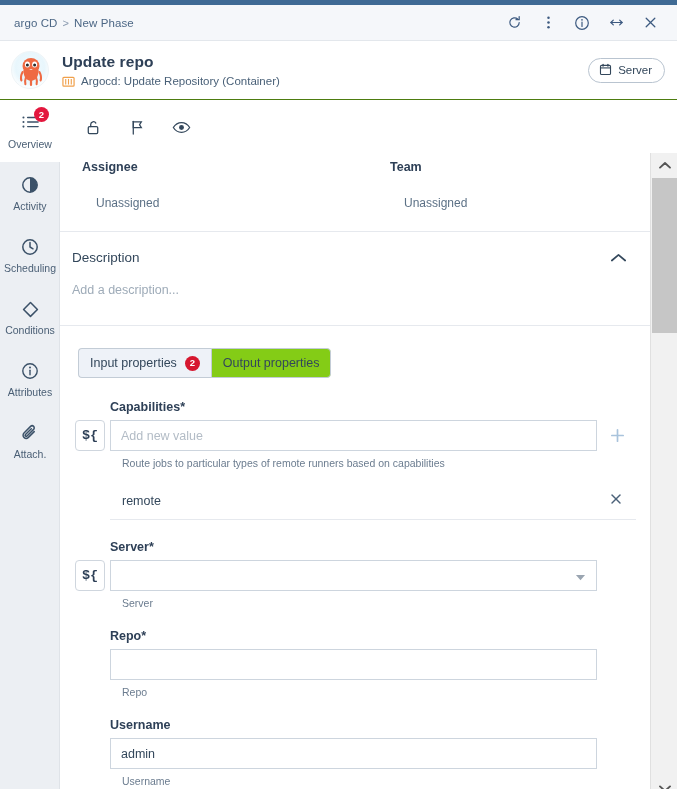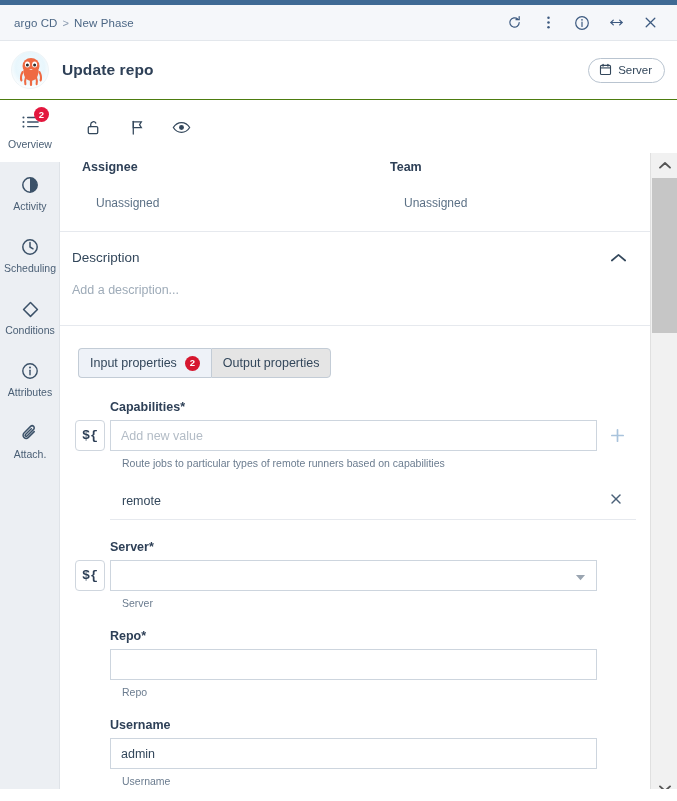--- a/index.html
+++ b/index.html
@@ -128,21 +128,21 @@
 
   .divider2 { height:1px; background:#e6e9ee; margin-top: 28px; width:590px; }
 
   
   .tabs { display:flex; margin: 22px 0 0 18px; }
   .tab {
     display:flex; align-items:center; gap:8px;
     height:30px; padding: 0 11px;
     border:1px solid #c3ccd6;
     font-size:12.5px; color:#33475b;
-    background:#e5e5e5; cursor:pointer;
+    background:#84cc16; cursor:pointer;
   }
   .tab.active { background:#eef2f8; }
   .tab:first-child { border-radius:4px 0 0 4px; border-right:none; }
   .tab:last-child { border-radius:0 4px 4px 0; }
   .tab-badge {
     min-width:15px; height:15px; padding:0 3px; border-radius:50%;
     background:#d6172f; color:#fff; font-size:9.5px; font-weight:bold;
     display:flex; align-items:center; justify-content:center; line-height:1;
   }
 
@@ -265,20 +265,31 @@
         <circle cx="17.6" cy="9.9" r="1.5" fill="#2b2b2b"></circle>
         <ellipse cx="14" cy="15.4" rx="1.7" ry="1.2" fill="#ffffff"></ellipse>
         <path d="M6.4 15c0 6 2 10 7.6 11 5.6-1 7.6-5 7.6-11z" fill="#ef6a43"></path>
         <path d="M5.6 17c-1.6 3-2 6-1.2 8.4M22.4 17c1.6 3 2 6 1.2 8.4" stroke="#ef6a43" stroke-width="2.1" fill="none" stroke-linecap="round"></path>
         <path d="M9 22c-1 3-1.2 5.4-.6 7.2M19 22c1 3 1.2 5.4.6 7.2" stroke="#ef6a43" stroke-width="2.1" fill="none" stroke-linecap="round"></path>
         <path d="M14 23v7" stroke="#ef6a43" stroke-width="2.2" stroke-linecap="round"></path>
       </svg>
     </div>
     <div class="header-text">
       <div class="title">Update repo</div>
+      <div class="subtitle">
+        <span>
+          <svg class="container-icon" width="13" height="13" viewBox="0 0 14 14">
+            <rect x="1" y="2.5" width="12" height="9.5" rx="1" fill="none" stroke="#f0a04b" stroke-width="1.3"></rect>
+            <line x1="4" y1="4.2" x2="4" y2="10.3" stroke="#f0a04b" stroke-width="1.2"></line>
+            <line x1="7" y1="4.2" x2="7" y2="10.3" stroke="#f0a04b" stroke-width="1.2"></line>
+            <line x1="10" y1="4.2" x2="10" y2="10.3" stroke="#f0a04b" stroke-width="1.2"></line>
+          </svg>
+        </span>
+        <span>Argocd: Update Repository (Container)</span>
+      </div>
     </div>
     <div class="badge-status">
       <span>
         <svg width="13" height="13" viewBox="0 0 14 14" fill="none" stroke="#33475b" stroke-width="1.2">
           <rect x="1.6" y="2.6" width="10.8" height="9.8" rx="1.2"></rect>
           <line x1="1.6" y1="5.3" x2="12.4" y2="5.3"></line>
           <line x1="4.4" y1="1.4" x2="4.4" y2="3.4" stroke-linecap="round"></line>
           <line x1="9.6" y1="1.4" x2="9.6" y2="3.4" stroke-linecap="round"></line>
         </svg>
       </span>

